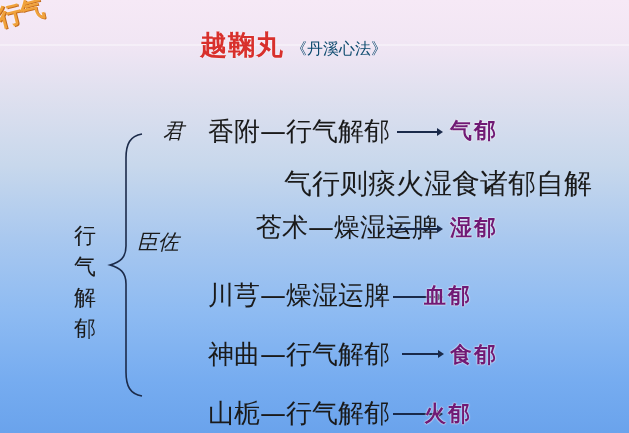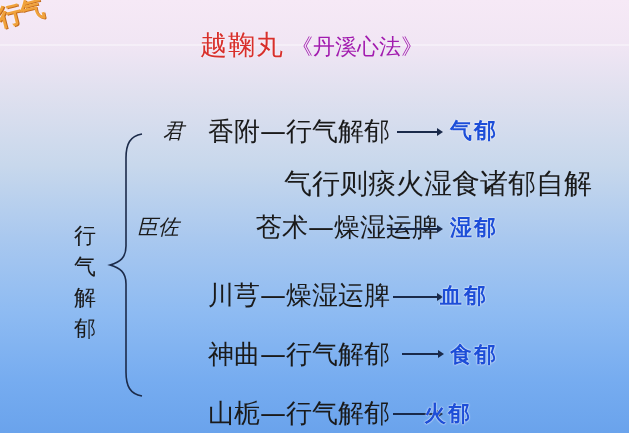--- a/index.html
+++ b/index.html
@@ -13,40 +13,40 @@
   }
   .band { position:absolute; left:0; right:0; top:44px; height:2px; background:rgba(255,255,255,0.35); }
   .corner {
     position:absolute; left:2px; top:2px; font-size:24px; font-weight:bold;
     color:#f0a23c; transform: rotate(-14deg); transform-origin:left bottom;
     text-shadow: 1px 1px 0 #c36a1c, 0 0 2px rgba(255,255,255,0.8);
     letter-spacing:-1px;
   }
   .title { position:absolute; left:200px; top:27px; white-space:nowrap; }
   .title .main {
-    font-size:27px; font-weight:normal; color:#d8302c;
+    font-size:27px; font-weight:bold; color:#d8302c;
     text-shadow: 0 0 2px rgba(255,255,255,0.9);
     letter-spacing:1px;
   }
-  .title .source { font-size:22px; color:#a21caf; margin-left:2px; }
+  .title .source { font-size:16px; color:#0c4a6e; margin-left:2px; }
   .vert {
     position:absolute; left:72px; top:220px; width:26px;
     font-size:22px; line-height:31px; text-align:center; color:#1a1a1a;
   }
   .vert span { display:block; }
   .brace { position:absolute; left:100px; top:128px; }
   .row { position:absolute; white-space:nowrap; font-size:26px; line-height:28px; }
   .role { position:absolute; font-style:italic; font-family:"DejaVu Serif","Liberation Serif",serif; font-size:21px; white-space:nowrap; }
   .arrow { position:absolute; height:2px; background:#1a2a4a; }
   .arrow::after {
     content:""; position:absolute; right:-2px; top:-3px;
     border-left:6px solid #1a2a4a; border-top:4px solid transparent; border-bottom:4px solid transparent;
   }
   .result {
-    position:absolute; font-size:22px; font-weight:bold; color:#1d4ed8; white-space:nowrap;
+    position:absolute; font-size:22px; font-weight:bold; color:#701a75; white-space:nowrap;
     text-shadow: 0 0 2px rgba(255,255,255,0.9), 0 0 1px #fff;
     letter-spacing:2px;
   }
   .note { position:absolute; left:284px; top:165px; font-size:28px; white-space:nowrap; }
 </style>
 </head>
 <body>
 
 <div class="band"></div>
 
@@ -68,28 +68,28 @@
   <path d="M42 6 C30 8, 26 16, 26 30 L26 118 C26 130, 20 134, 10 137 C20 140, 26 144, 26 156 L26 244 C26 258, 30 266, 42 268" fill="none" stroke="#1c2b4a" stroke-width="1.6"></path>
 </svg>
 
 <div class="role" style="left:163px; top:117px;">君</div>
 <div class="row" style="left:208px; top:117px;">香附—行气解郁</div>
 <div class="arrow" style="left:397px; top:131px; width:44px;"></div>
 <div class="result" style="left:450px; top:116px;">气郁</div>
 
 <div class="note">气行则痰火湿食诸郁自解</div>
 
-<div class="role" style="left:137px; top:213px;">臣佐</div>
+<div class="role" style="left:137px; top:228px;">臣佐</div>
 <div class="row" style="left:208px; top:213px;margin-left:48px;">苍术—燥湿运脾</div>
 <div class="arrow" style="left:387px; top:228px; width:54px;"></div>
 <div class="result" style="left:450px; top:213px;">湿郁</div>
 
 <div class="row" style="left:208px; top:281px;">川芎—燥湿运脾</div>
 <div class="arrow" style="left:393px; top:296px; width:48px;"></div>
-<div class="result" style="left:440px; top:281px;font-family:Liberation Serif, serif;">血郁</div>
+<div class="result" style="left:424px; top:281px;font-family:Liberation Serif, serif;">血郁</div>
 
 <div class="row" style="left:208px; top:340px;">神曲—行气解郁</div>
 <div class="arrow" style="left:402px; top:353px; width:40px;"></div>
 <div class="result" style="left:450px; top:340px;">食郁</div>
 
 <div class="row" style="left:208px; top:399px;">山栀—行气解郁</div>
 <div class="arrow" style="left:393px; top:413px; width:48px;"></div>
 <div class="result" style="left:424px; top:399px;">火郁</div>
 
 </body></html>

